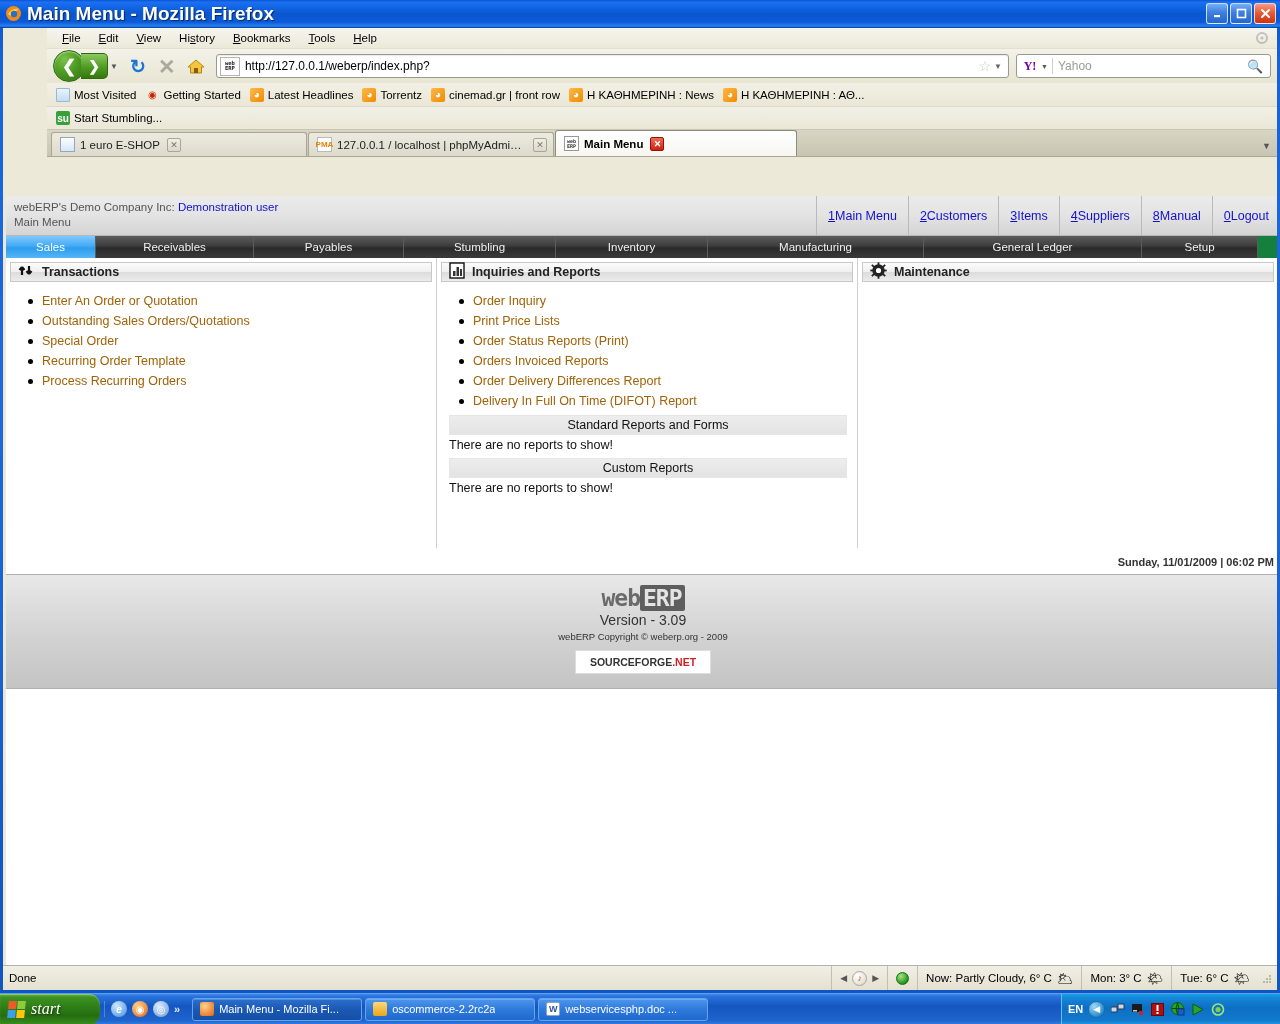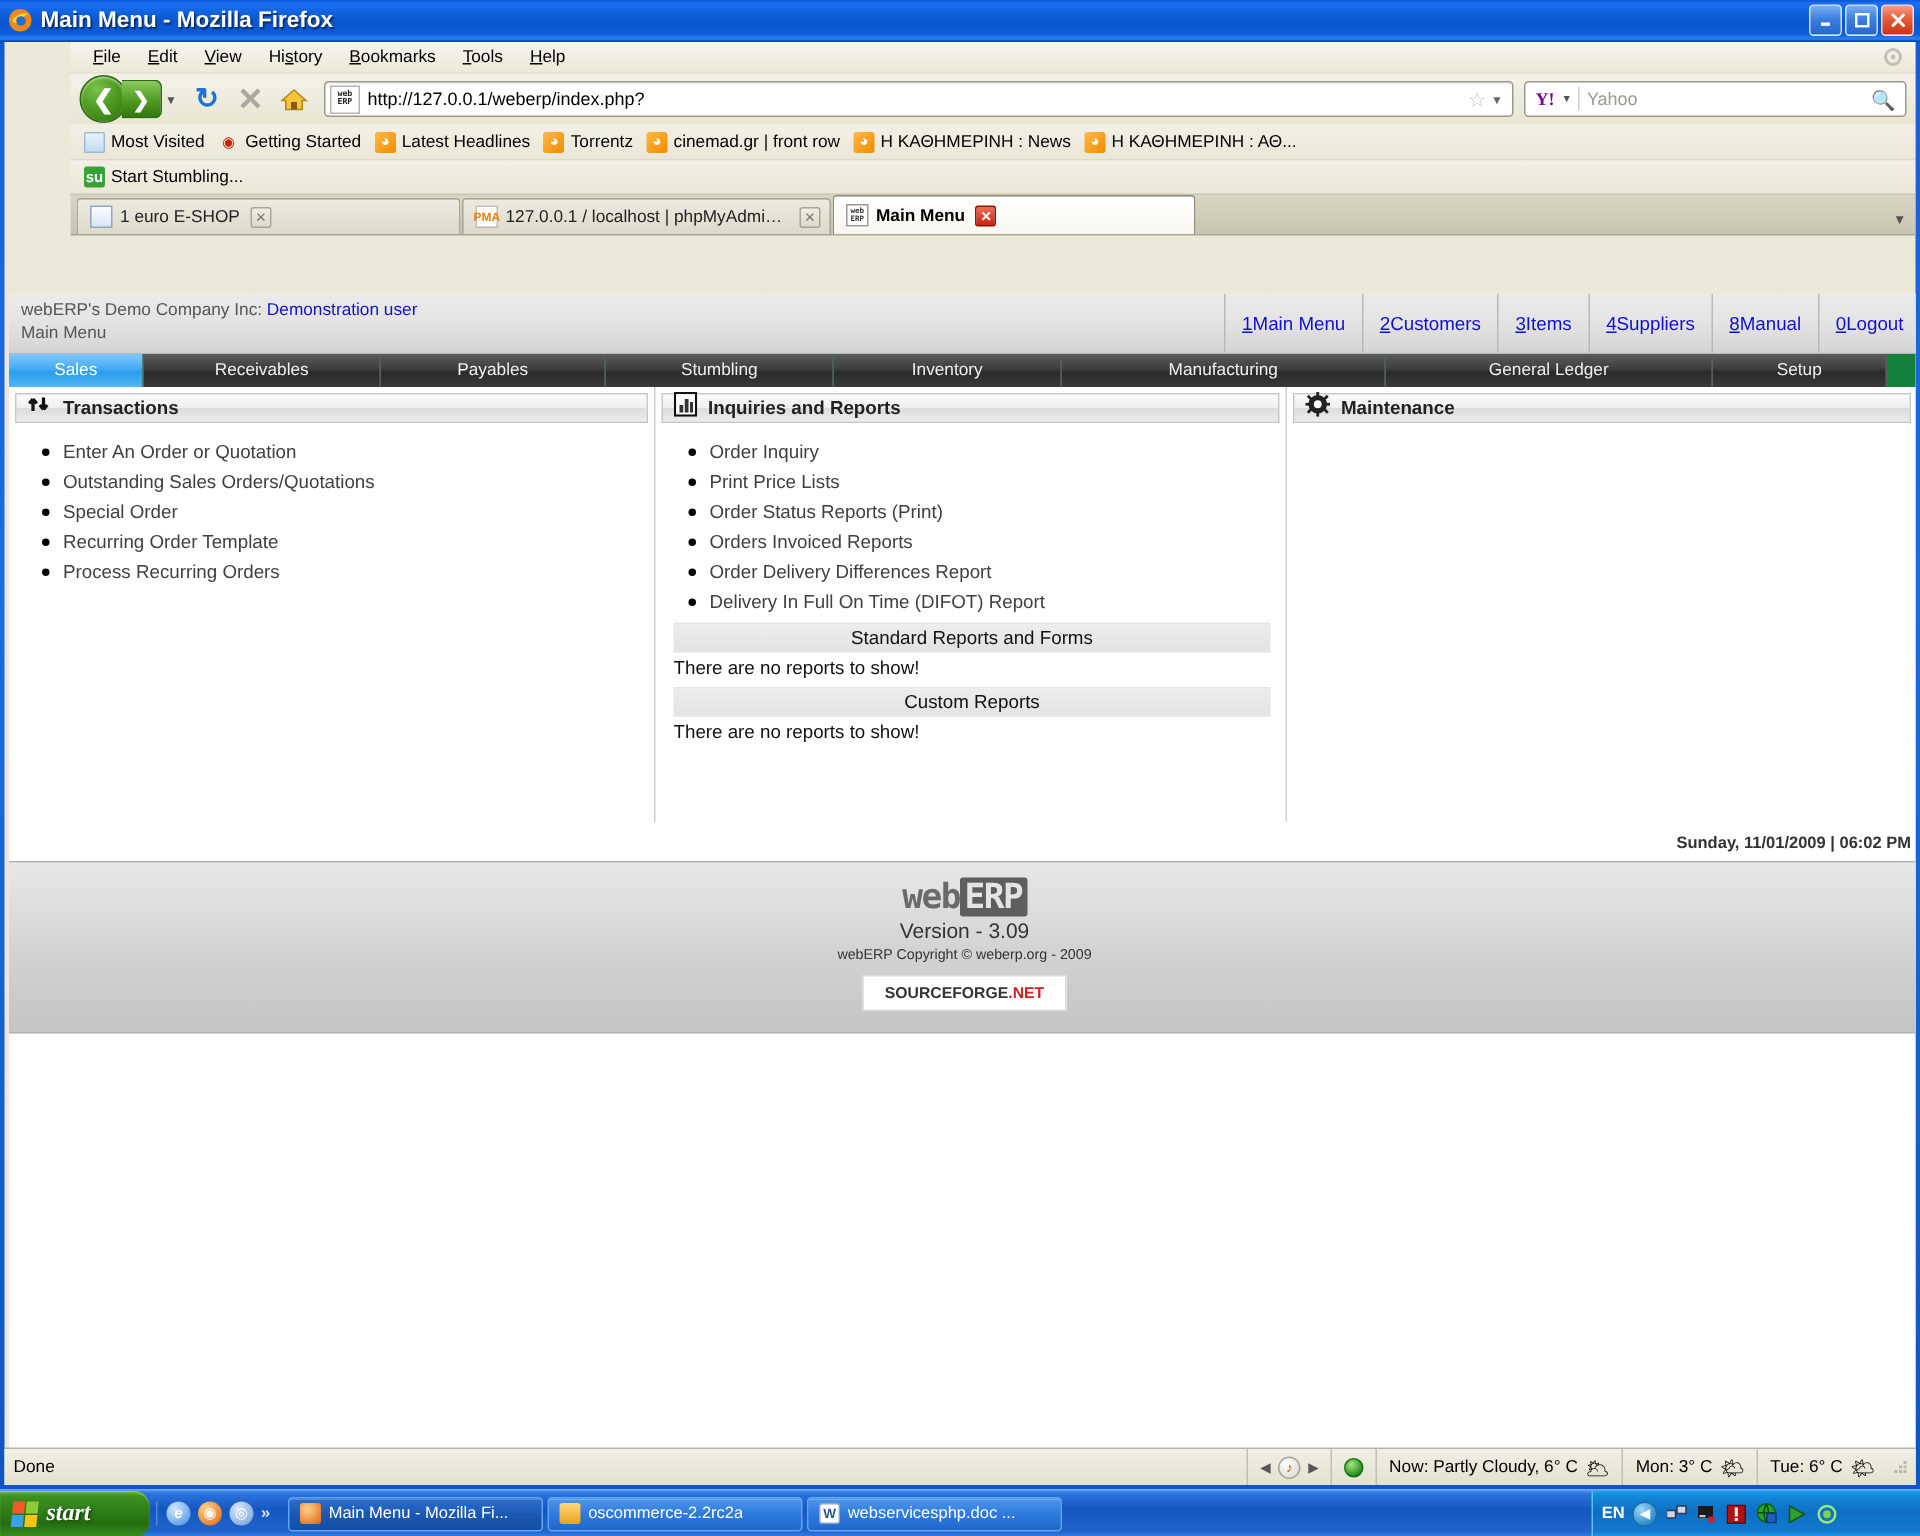--- a/index.html
+++ b/index.html
@@ -20,21 +20,21 @@
     height: 28px; position: relative;
     background: linear-gradient(to bottom,
        #0855d8 0%, #1d6ff0 8%, #1468e8 22%, #0a56cd 52%, #0c5ad8 82%, #2a80f0 96%, #1967d8 100%);
     display: flex; align-items: center;
     border-bottom: 1px solid #0a4bb0;
   }
   #titlebar .ff-logo {
     width: 17px; height: 17px; margin: 0 5px 0 5px; position: relative; flex: 0 0 auto;
   }
   #titlebar .title-text {
-    color: #ffffff; font-size: 15px; font-weight: bold;
+    color: #ffffff; font-size: 19px; font-weight: bold;
     text-shadow: 1px 1px 1px rgba(0,0,0,0.55);
     letter-spacing: 0px; white-space: nowrap;
   }
   #winbtns { position: absolute; right: 4px; top: 3px; display: flex; gap: 2px; }
   .wbtn {
     width: 22px; height: 21px; border-radius: 3px;
     border: 1px solid rgba(255,255,255,0.75);
     display: flex; align-items: center; justify-content: center;
     font-size: 11px; color: #fff; font-weight: bold;
   }
@@ -208,21 +208,21 @@
   }
   .col-head .ch-title { font-size: 12.5px; font-weight: bold; color: #222; }
   .col-sep { width: 1px; background: #cfcfcf; align-self: stretch; }
 
   ul.mlist { list-style: none; margin: 12px 0 0 0; padding: 0 0 0 22px; }
   ul.mlist li { margin-bottom: 5px; position: relative; padding-left: 14px; font-size: 12.5px; line-height: 15px; }
   ul.mlist li::before {
     content: ""; position: absolute; left: 0; top: 5px;
     width: 5px; height: 5px; background: #000; border-radius: 50%;
   }
-  ul.mlist li a { color: #404040; text-decoration: none; }
+  ul.mlist li a { color: #a16207; text-decoration: none; }
 
   .rep-bar {
     margin: 6px 10px 0 12px; background: linear-gradient(to bottom,#ededed,#e3e3e3);
     text-align: center; font-size: 12.5px; color: #111; padding: 2px 0; border: 1px solid #e6e6e6;
   }
   .rep-none { margin: 3px 0 0 12px; font-size: 12.5px; color: #111; }
 
   #erp-datetime {
     text-align: right; font-size: 11px; font-weight: bold; color: #333;
     padding: 0 6px 6px 0; margin-top: 8px;
@@ -282,21 +282,21 @@
     border-radius: 0 11px 11px 0;
     display: flex; align-items: center; gap: 6px; padding-left: 8px;
     box-shadow: inset 0 1px 1px rgba(255,255,255,.35);
   }
   #startbtn .sflag {
     width: 17px; height: 17px; display: grid; grid-template-columns: 1fr 1fr; grid-template-rows: 1fr 1fr;
     gap: 1px; transform: skewX(-6deg);
   }
   #startbtn .sflag i { display:block; }
   #startbtn .stext {
-    color: #fff; font-size: 16px; font-style: italic; font-weight: bold;
+    color: #fff; font-size: 16px; font-style: italic; font-weight: normal;
     font-family: "Liberation Serif", serif; text-shadow: 1px 1px 2px rgba(0,0,0,.5);
   }
   #quicklaunch {
     display: flex; align-items: center; gap: 5px; padding: 0 6px; margin-left: 4px;
     border-left: 1px solid rgba(255,255,255,.25);
   }
   .qlico { width: 16px; height: 16px; border-radius: 50%; display:flex;align-items:center;justify-content:center; font-size:10px; }
   .ql-ie { background: radial-gradient(circle at 35% 30%,#cfe8ff,#3d8ce0); color:#fff; font-weight:bold; font-style:italic;}
   .ql-ff { background: radial-gradient(circle at 35% 30%,#ffd38a,#e06010); color:#fff; }
   .ql-other { background: radial-gradient(circle at 35% 30%,#d8e8ff,#6d9ad0); color:#fff; }

